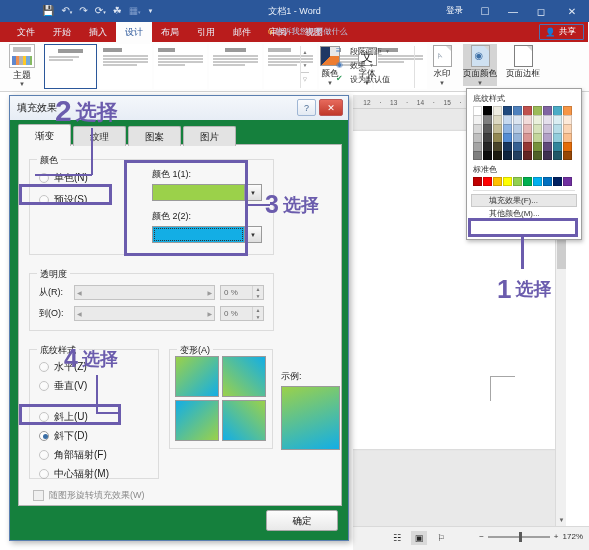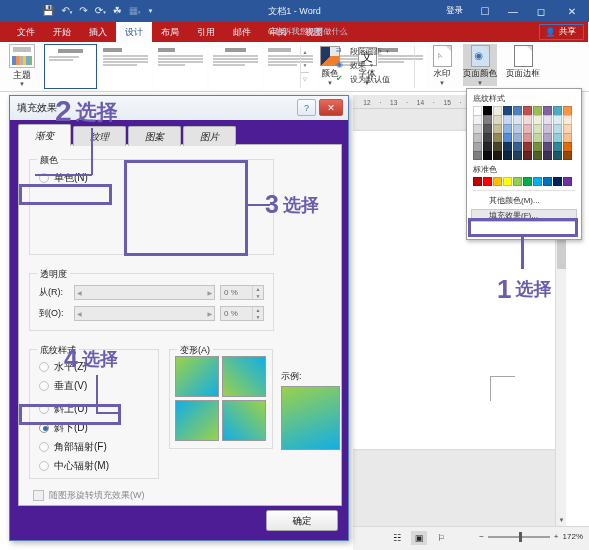--- a/index.html
+++ b/index.html
@@ -143,36 +143,36 @@
   .theme-col .swatch { height:9px; border-bottom:none; }
   .theme-col .swatch:last-child { border-bottom:1px solid rgba(0,0,0,.17); }
   .dd-sep { height:1px; background:#e0e0e0; margin:4px 2px 3px; }
   .dd-item { height:13px; display:flex; align-items:center; gap:5px; padding-left:3px; font-size:8px; color:#333; }
   .dd-item .box { width:10px; height:10px; border:1px solid #a9a9a9; background:#f2f2f2; }
   .dd-item.hl { background:#e8e8e8; border:1px solid #c9c9c9; }
 
   
   #dialog {
     position:absolute; left:9px; top:95px; width:340px; height:446px;
-    background:#4c1d95; border:1px solid #5b7fb0; box-shadow:2px 2px 6px rgba(0,0,0,.3);
+    background:#15803d; border:1px solid #5b7fb0; box-shadow:2px 2px 6px rgba(0,0,0,.3);
   }
   .dlg-title { height:24px; position:relative; background:linear-gradient(#f4f7fb,#e7edf5); }
   .dlg-title .t { position:absolute; left:7px; top:5px; font-size:10px; color:#1a1a1a; }
   .dlg-title .help {
     position:absolute; right:32px; top:3px; width:19px; height:17px;
     border:1px solid #9fb6d4; background:linear-gradient(#fbfcfe,#e3eaf3);
     font-size:9px; color:#4a6b93; text-align:center; line-height:16px; border-radius:2px;
   }
   .dlg-title .x {
     position:absolute; right:5px; top:3px; width:24px; height:17px;
     border:1px solid #b55; background:linear-gradient(#e76a5c,#c0392b);
     color:#fff; font-size:9px; text-align:center; line-height:16px; border-radius:2px;
   }
 
-  .dlg-tabs { position:absolute; left:8px; top:28px; display:flex; gap:2px; align-items:flex-end; z-index:3;font-style:italic; }
+  .dlg-tabs { position:absolute; left:8px; top:28px; display:flex; gap:2px; align-items:flex-end; z-index:3; }
   .dtab {
     width:53px; height:20px; line-height:19px; text-align:center; font-size:9.5px;
     border:1px solid #b5b5b5; border-bottom:none; background:#e3e3e3; color:#1a1a1a;
     border-radius:2px 2px 0 0;
   }
   .dtab.active { background:#f7f7f7; height:22px; line-height:21px; }
   .dlg-body {
     position:absolute; left:8px; top:48px; width:324px; height:362px;
     background:#f7f7f7; border:1px solid #b5b5b5;
   }
@@ -567,25 +567,25 @@
       <div class="swatch" style="background: rgb(255, 192, 0);"></div>
       <div class="swatch" style="background: rgb(255, 255, 0);"></div>
       <div class="swatch" style="background: rgb(146, 208, 80);"></div>
       <div class="swatch" style="background: rgb(0, 176, 80);"></div>
       <div class="swatch" style="background: rgb(0, 176, 240);"></div>
       <div class="swatch" style="background: rgb(0, 112, 192);"></div>
       <div class="swatch" style="background: rgb(0, 32, 96);"></div>
       <div class="swatch" style="background: rgb(112, 48, 160);"></div>
     </div>
   <div class="dd-sep"></div>
+  <div class="dd-item hl" style="padding-left:17px;margin-top:2px">
+    <span>填充效果(F)...</span>
+  </div>
   <div class="dd-item" style="padding-left:18px">
     <span>其他颜色(M)...</span>
-  </div>
-  <div class="dd-item hl" style="padding-left:17px;margin-top:2px">
-    <span>填充效果(F)...</span>
   </div>
 </div>
 
 <div class="hl-box" style="left:468px;top:218px;width:110px;height:19px"></div>
 
 <div id="dialog">
   <div class="dlg-title">
     <span class="t">填充效果</span>
     <span class="help">?</span>
     <span class="x">✕</span>
@@ -601,22 +601,38 @@
   <div class="dlg-body">
 
     <div class="grp" style="left:10px;top:14px;width:245px;height:96px">
       <span class="cap">颜色</span>
 
       <div style="position:absolute;left:9px;top:10px;width:105px">
         <div class="radio-row">
           <span class="radio dim"></span>
           <span>单色(N)</span>
         </div>
-      </div>
-
+        <div class="radio-row" style="margin-top:7px">
+          <span class="radio dim"></span>
+          <span>预设(S)</span>
+        </div>
+      </div>
+
+      <div style="position:absolute;left:122px;top:8px;width:110px">
+        <div class="fld-label">颜色 1(1):</div>
+        <div class="combo">
+          <span class="sw" id="sw-color1" style="background: rgb(155, 209, 74);"></span>
+          <span class="btn">▼</span>
+        </div>
+        <div class="fld-label" style="margin-top:9px">颜色 2(2):</div>
+        <div class="combo">
+          <span class="sw focus" id="sw-color2" style="background: rgb(19, 174, 229);"></span>
+          <span class="btn">▼</span>
+        </div>
+      </div>
     </div>
 
     <div class="grp" style="left:10px;top:128px;width:245px;height:58px">
       <span class="cap">透明度</span>
       <div style="position:absolute;left:9px;top:10px;right:9px">
         <div class="slider-row">
           <span class="lb">从(R):</span>
           <span class="strack">
               <span>◀</span>
               <span>▶</span>
@@ -646,21 +662,21 @@
       </div>
     </div>
 
     <div class="grp" style="left:10px;top:204px;width:130px;height:130px">
       <span class="cap">底纹样式</span>
       <div style="position:absolute;left:9px;top:9px">
         <div class="radio-row" style="margin-bottom:4px">
           <span class="radio dim"></span>
           <span>水平(Z)</span>
         </div>
-        <div class="radio-row" style="margin-bottom:8px">
+        <div class="radio-row" style="margin-bottom:16px">
           <span class="radio dim"></span>
           <span>垂直(V)</span>
         </div>
         <div class="radio-row" style="margin-bottom:4px">
           <span class="radio dim"></span>
           <span>斜上(U)</span>
         </div>
         <div class="radio-row" style="margin-bottom:4px">
           <span class="radio on"></span>
           <span>斜下(D)</span>

